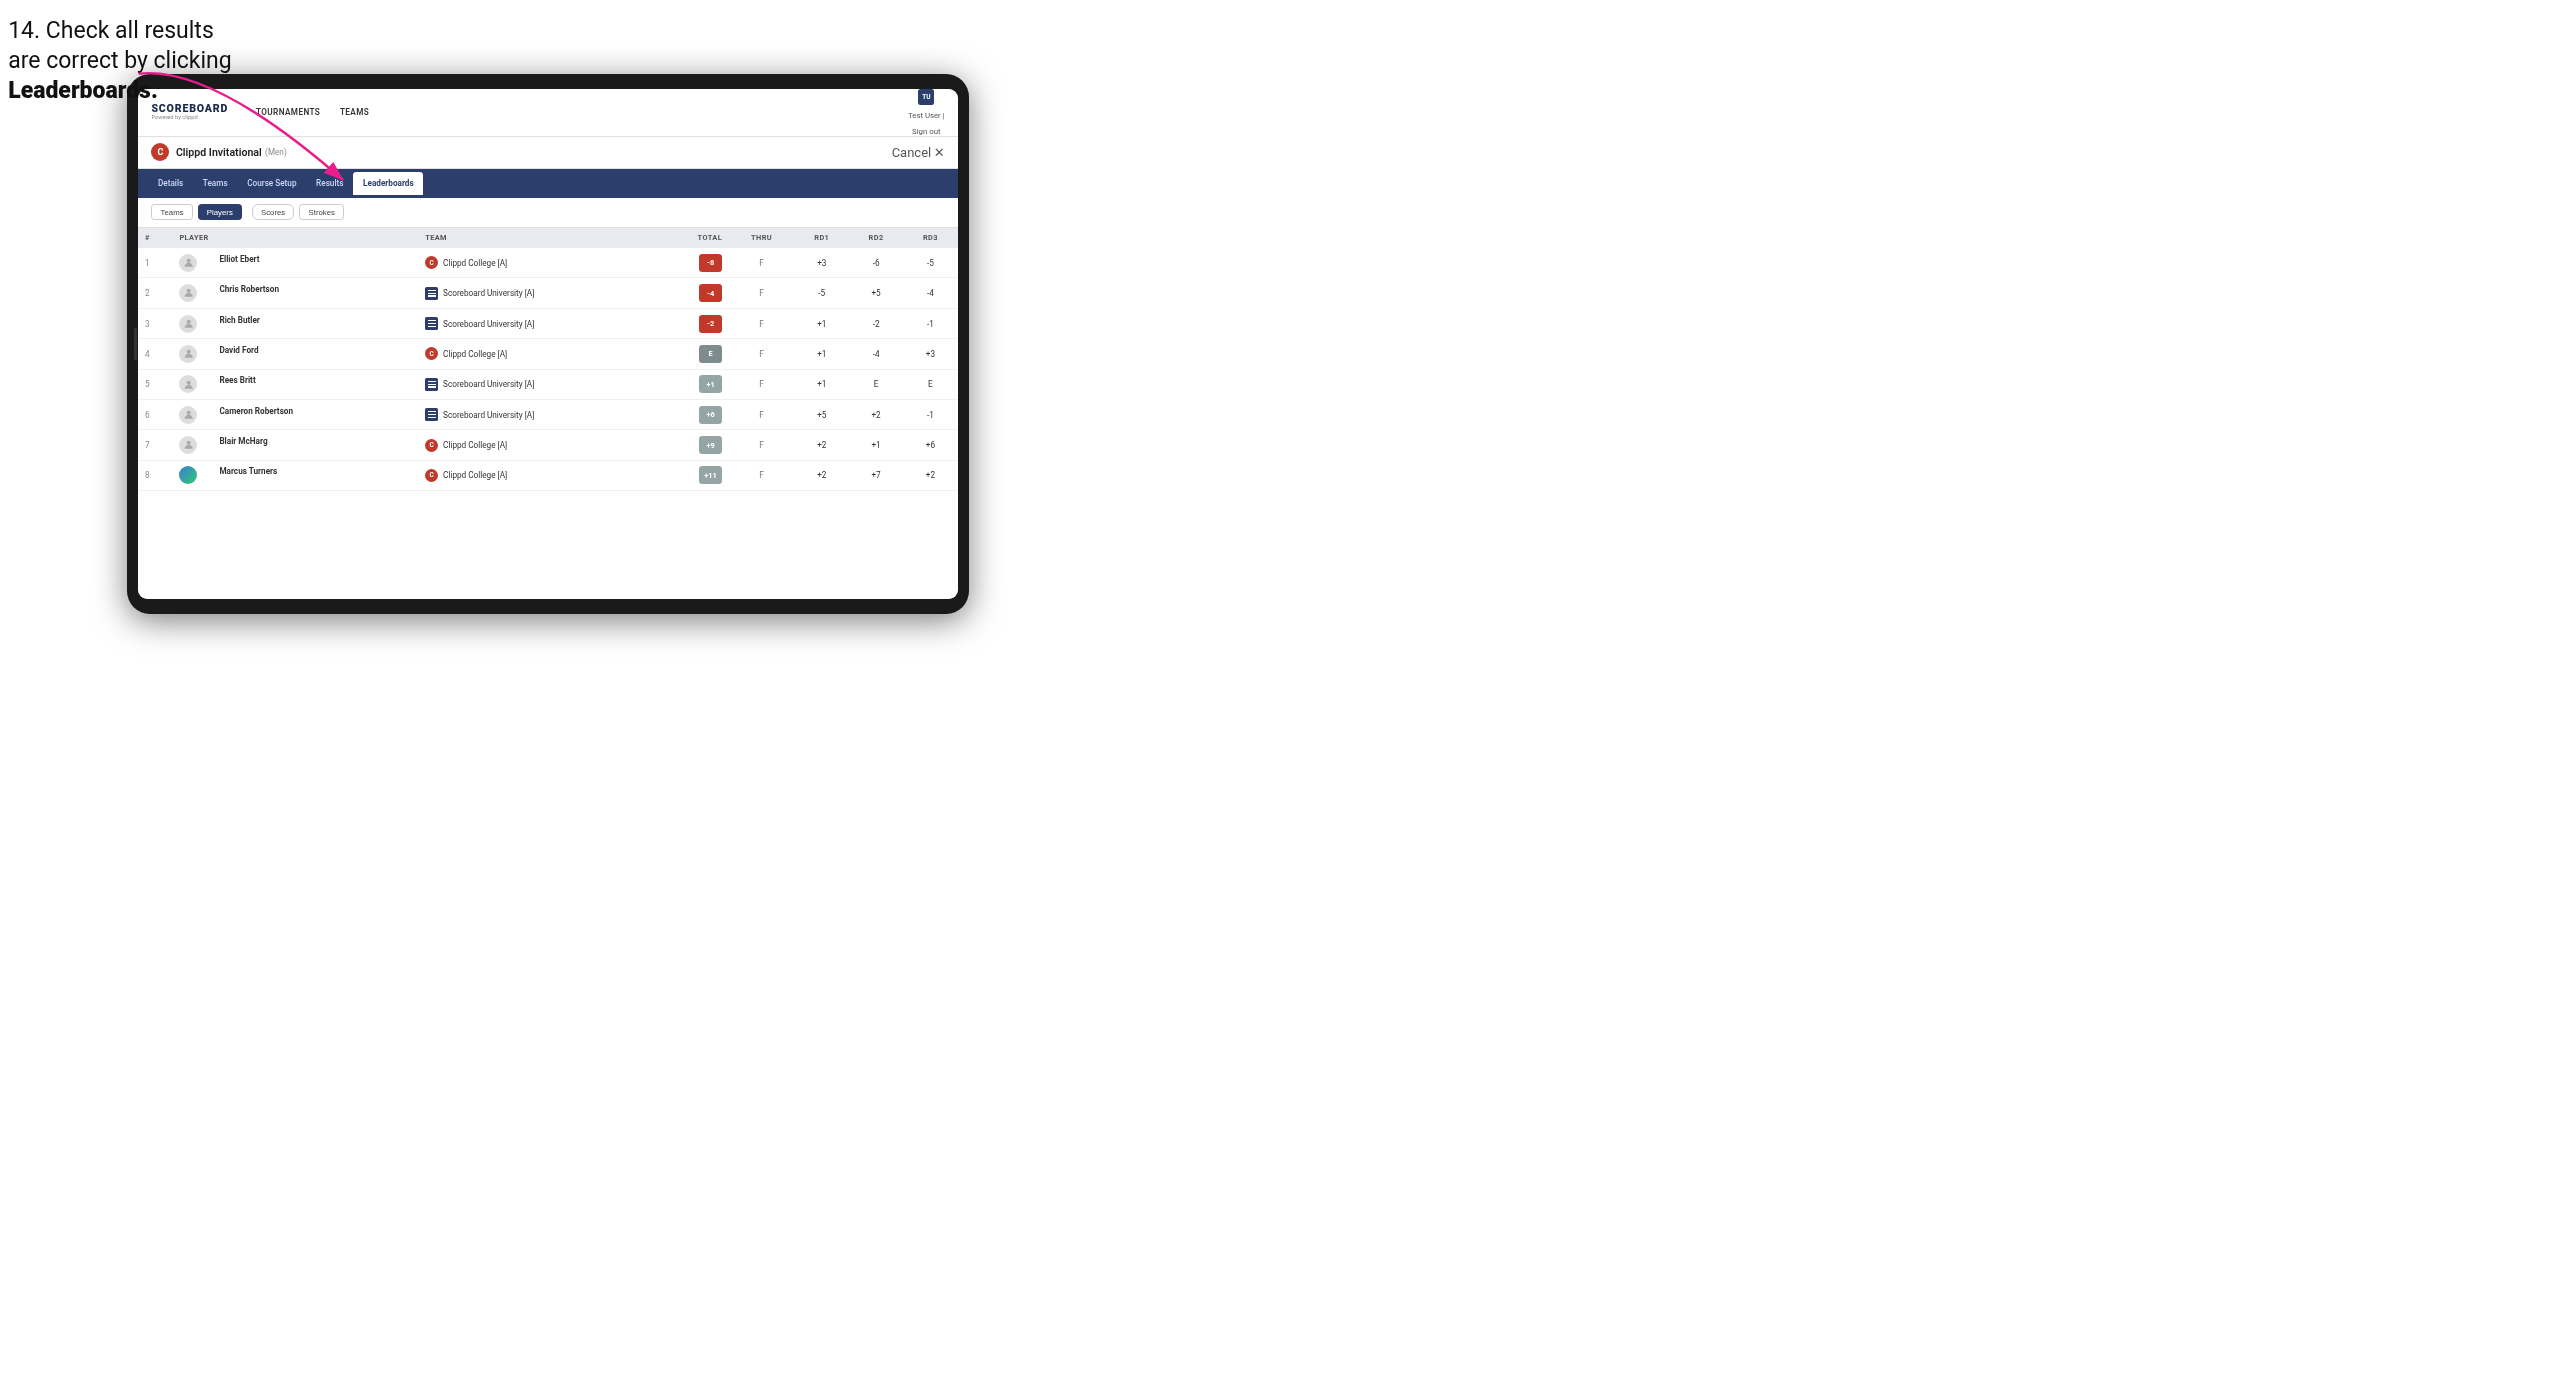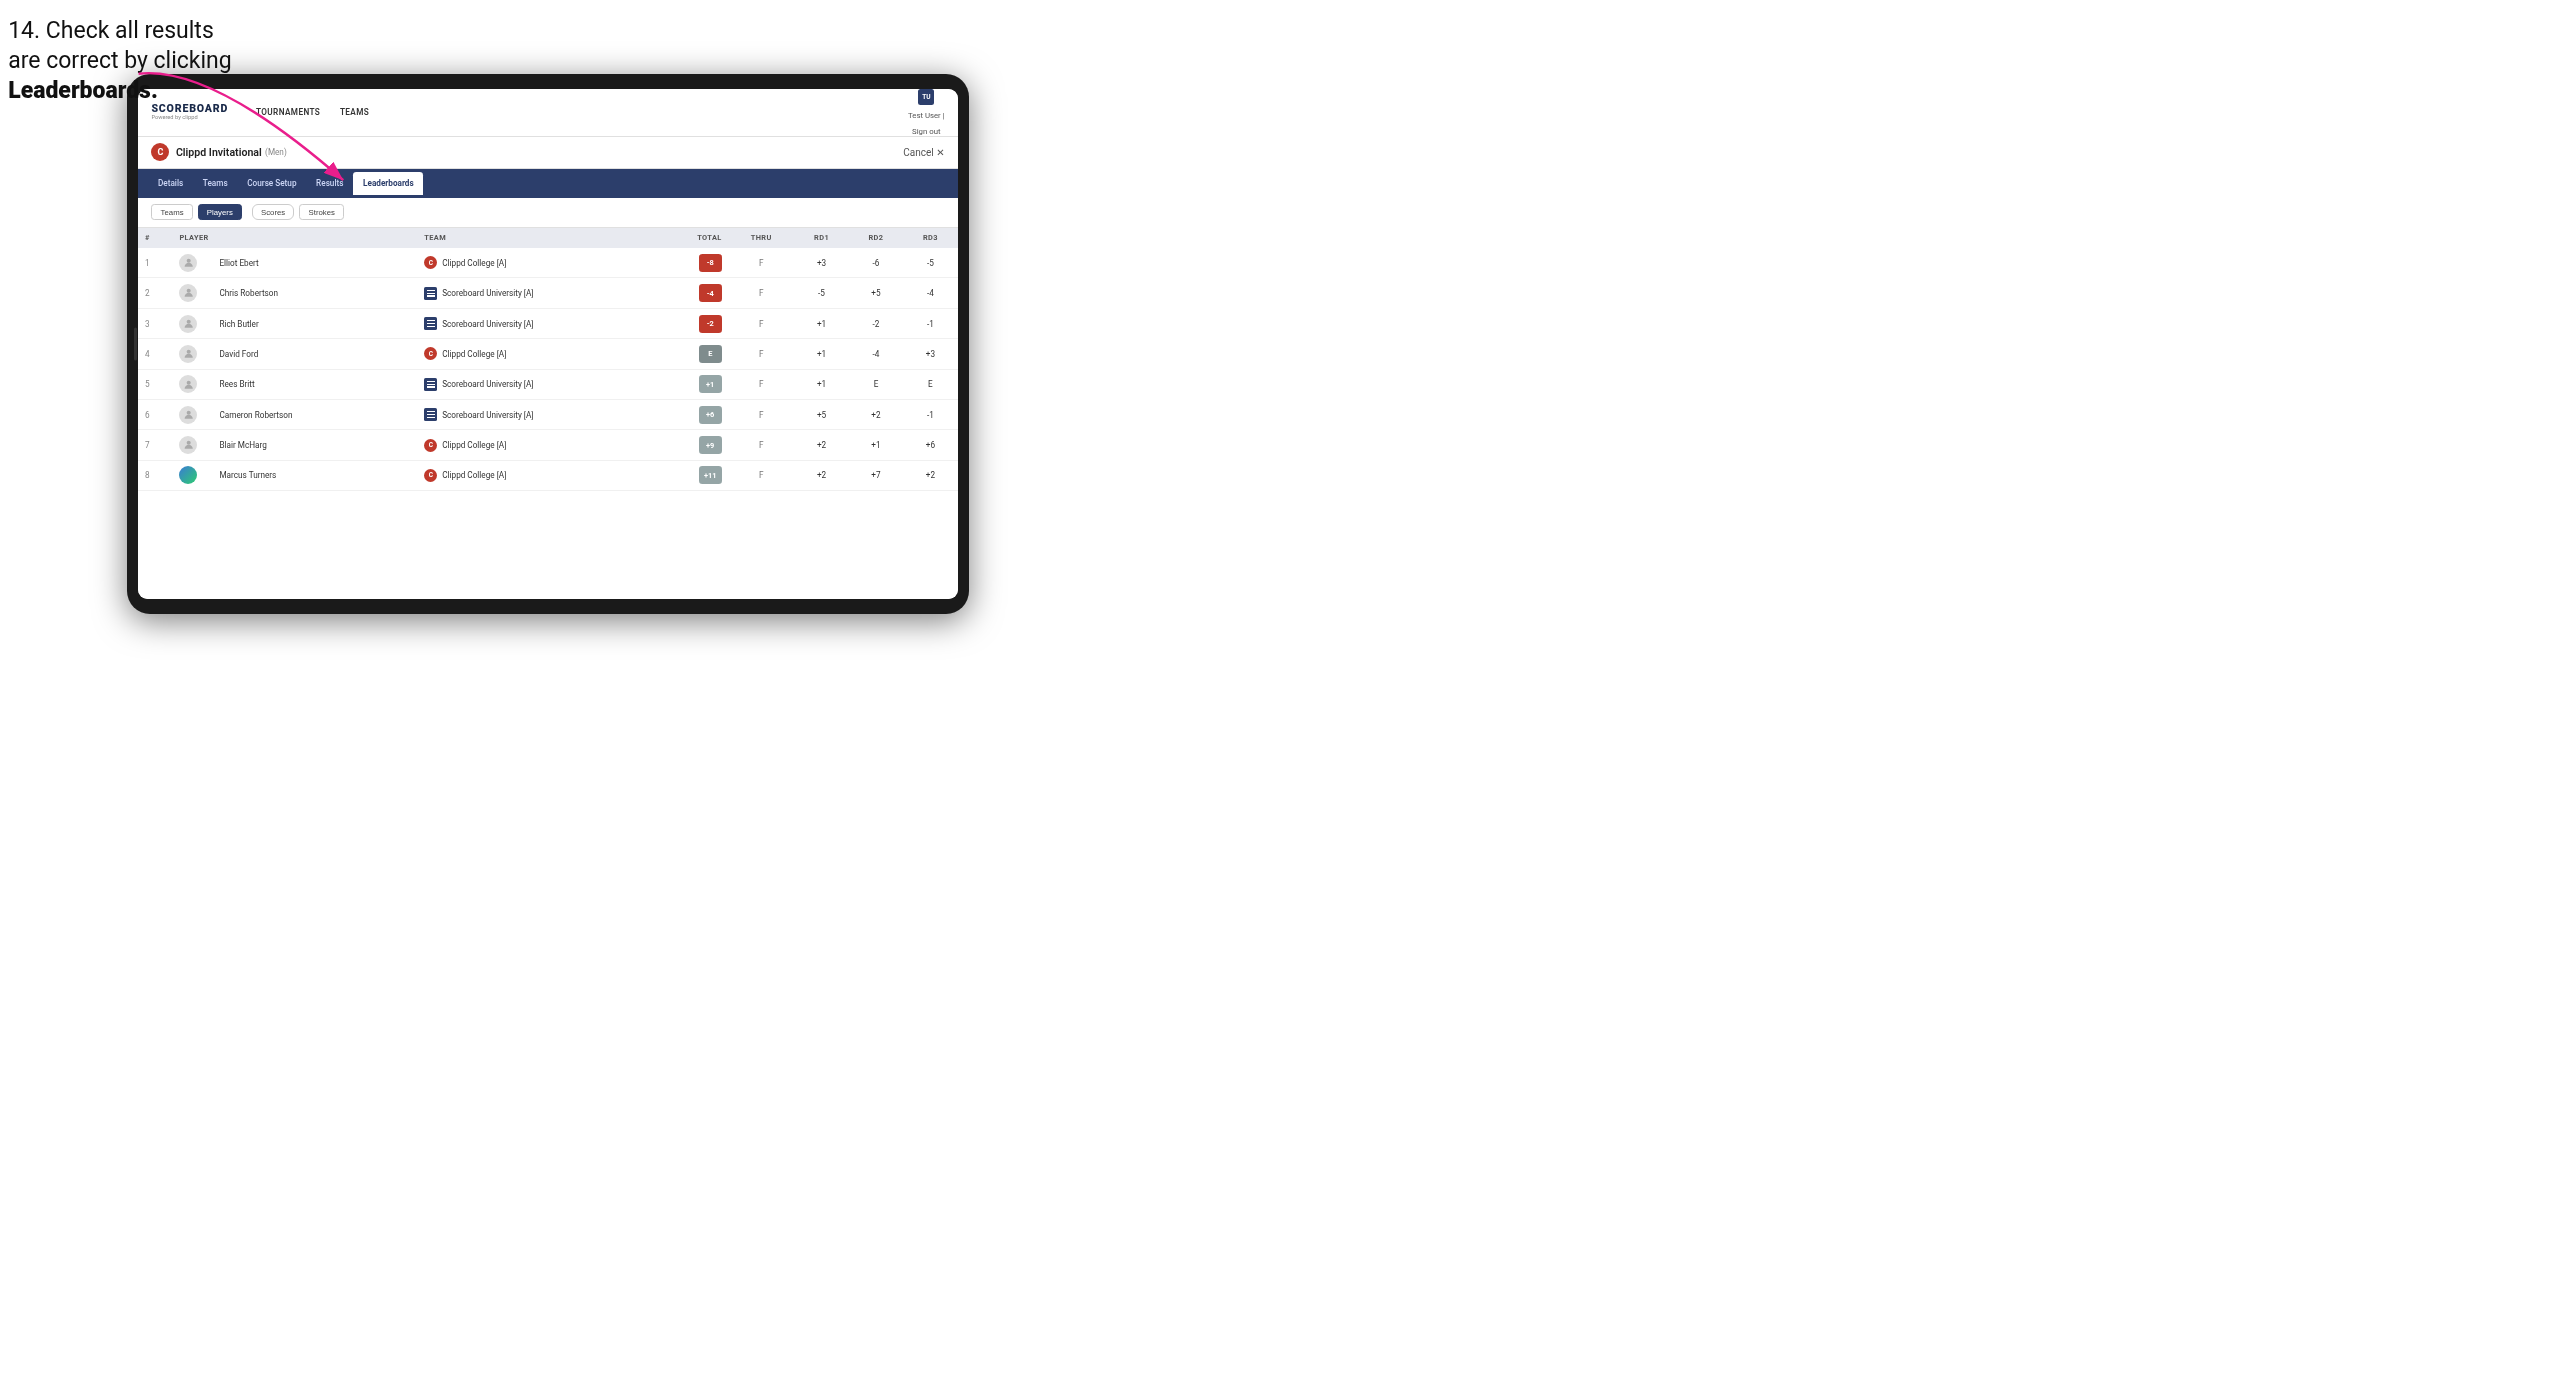--- a/index.html
+++ b/index.html
@@ -144,21 +144,21 @@
       font-weight: 600;
       color: #222;
     }
     .tournament-type {
       font-size: 8.2px;
       color: #888;
       margin-left: 3.3px;
     }
     .cancel-btn {
       margin-left: auto;
-      font-size: 10px;
+      font-size: 13px;
       color: #555;
       cursor: pointer;
       display: flex;
       align-items: center;
       gap: 2.5px;
     }
 
     
     .tab-bar {
       background: #2c3e6b;
@@ -239,22 +239,22 @@
       padding: 5.7px 6.5px;
       font-size: 8.2px;
       color: #333;
       vertical-align: middle;
     }
     tbody td.right { text-align: right; }
     tbody td.center { text-align: center; }
 
     .player-cell {
       display: flex;
-      align-items: center;
       gap: 22px;
+      font-weight: bold;
     }
     .player-avatar {
       width: 18px;
       height: 18px;
       border-radius: 50%;
       background: #ddd;
       display: flex;
       align-items: center;
       justify-content: center;
       overflow: hidden;

